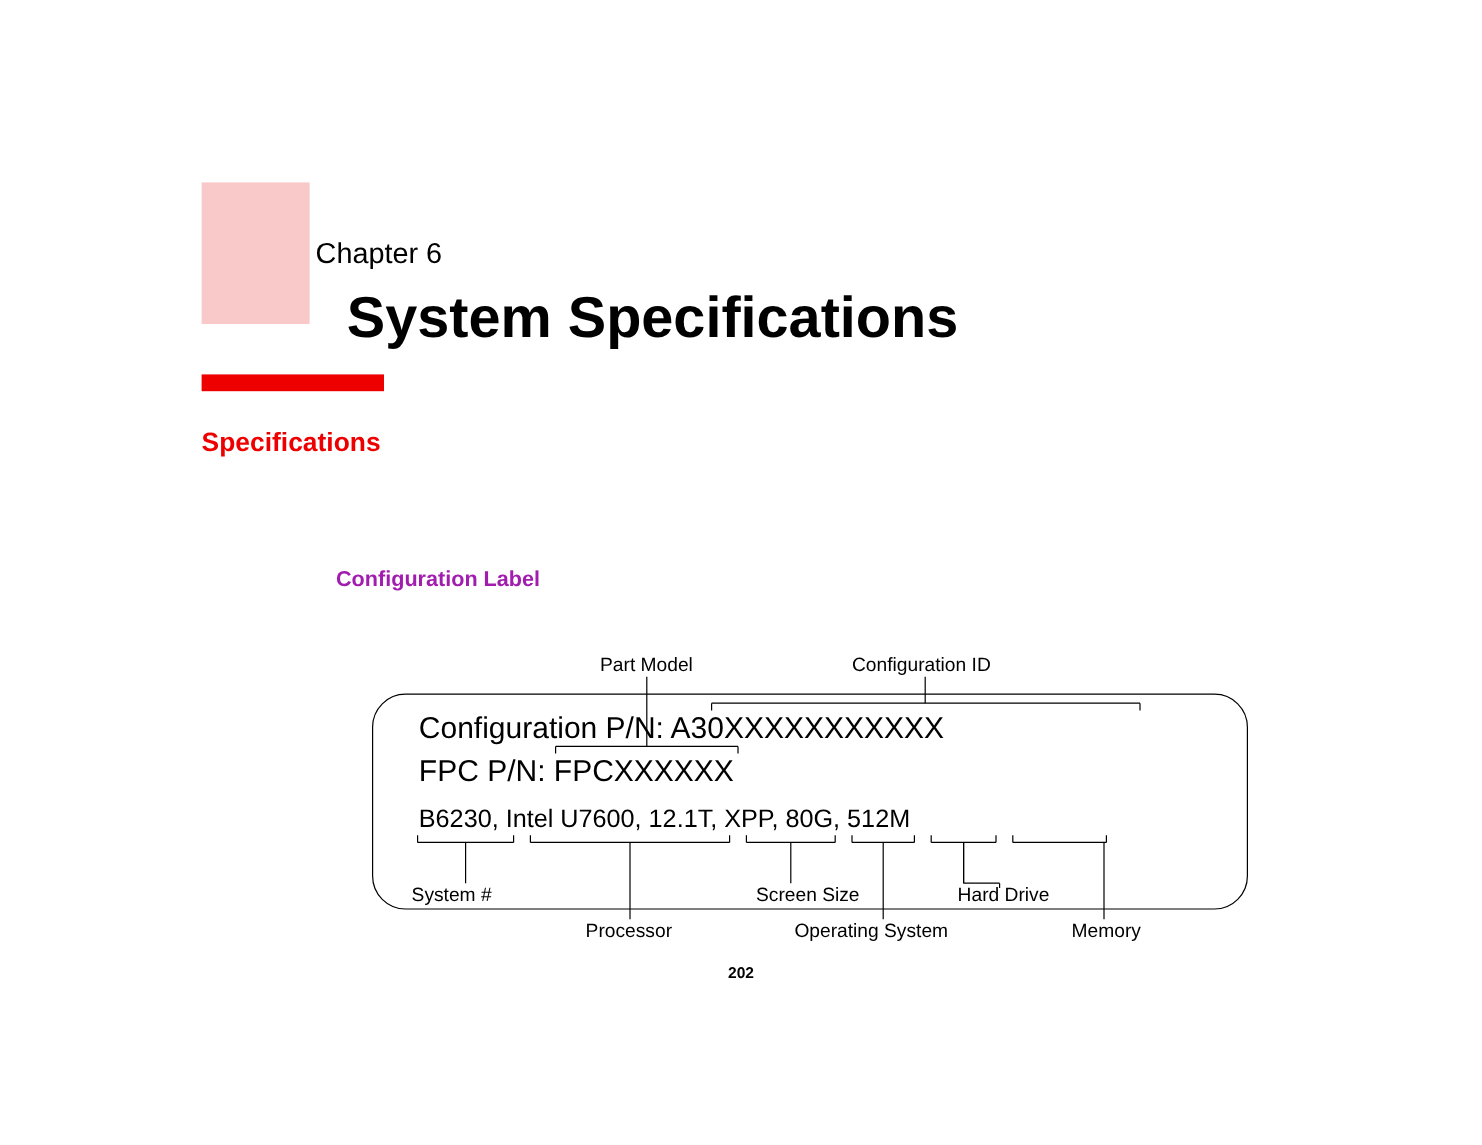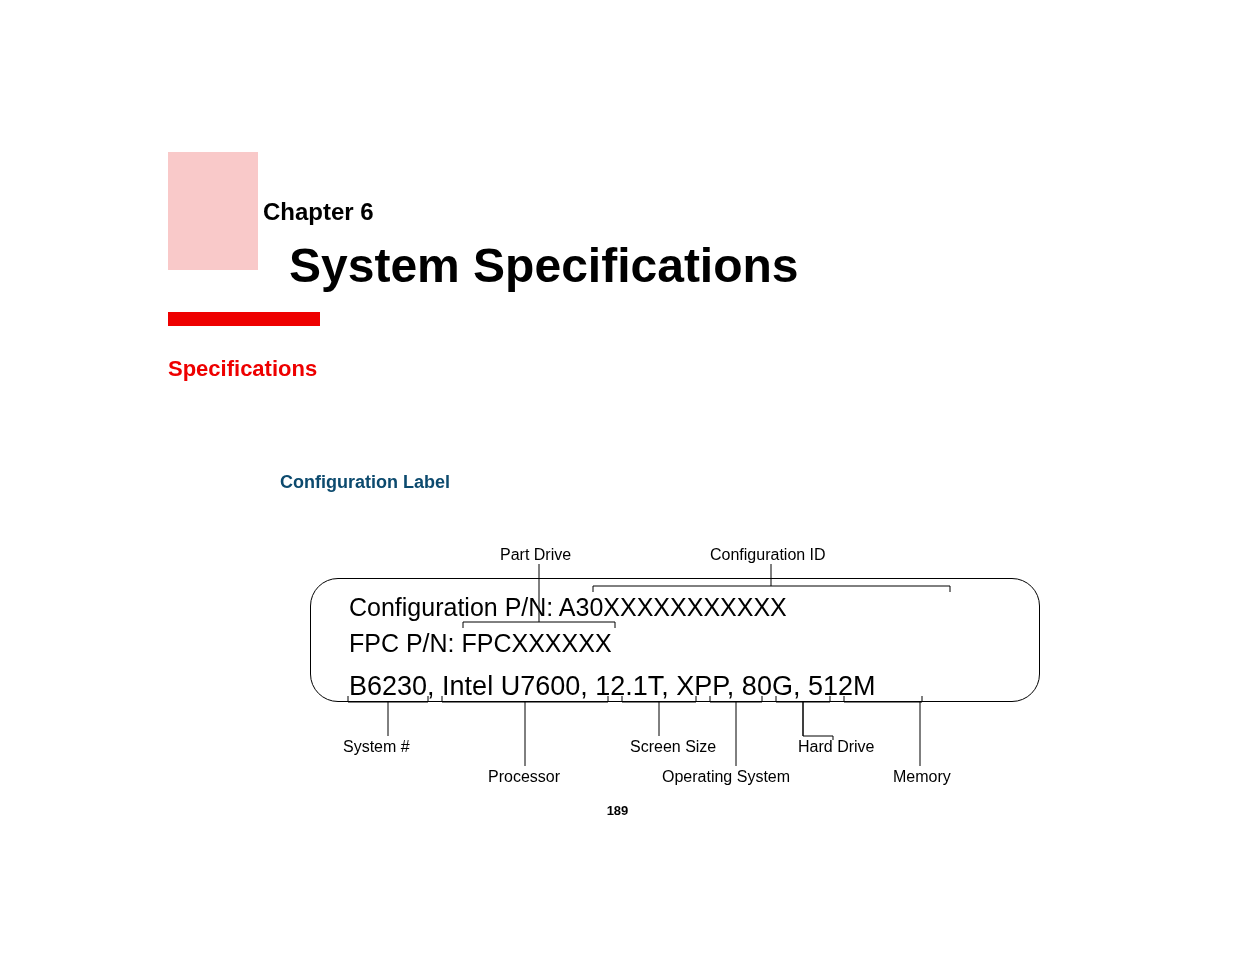--- a/index.html
+++ b/index.html
@@ -24,21 +24,21 @@
     width: 90px;
     height: 118px;
     background: #f9c9c9;
     z-index: 1;
   }
   .chapter-label {
     position: absolute;
     left: 263px;
     top: 198px;
     font-size: 24px;
-    font-weight: bold;
+    font-weight: normal;
     z-index: 2;
   }
   .chapter-title {
     position: absolute;
     left: 289px;
     top: 238px;
     font-size: 48px;
     font-weight: bold;
     z-index: 2;
   }
@@ -58,21 +58,21 @@
     font-size: 22px;
     font-weight: bold;
     color: #ee0000;
   }
   .sub-heading {
     position: absolute;
     left: 280px;
     top: 472px;
     font-size: 18px;
     font-weight: bold;
-    color: #0c4a6e;
+    color: #a21caf;
   }
 
   
   .diagram {
     position: absolute;
     left: 300px;
     top: 540px;
     width: 760px;
     height: 260px;
     font-family: Arial, Helvetica, sans-serif;
@@ -82,35 +82,35 @@
     font-size: 16px;
     text-align: center;
     white-space: nowrap;
   }
   
   .label-box {
     position: absolute;
     left: 10px;
     top: 38px;
     width: 730px;
-    height: 124px;
+    height: 180px;
     border: 1.5px solid #000;
     border-radius: 28px;
     box-sizing: border-box;
     text-align: center;
   }
   .label-text {
     position: absolute;
     font-family: "Verdana", "Arial", sans-serif;
     font-size: 25px;
     left: 38px;
   }
   .line1 { top: 14px; }
   .line2 { top: 50px; }
-  .line3 { top: 92px; font-size: 27px; }
+  .line3 { top: 92px; font-size: 21px; }
 
   .page-num {
     position: absolute;
     left: 0;
     right: 0;
     bottom: 136px;
     text-align: center;
     font-size: 13px;
     font-weight: bold;
   }
@@ -144,21 +144,21 @@
   <div class="chapter-label">Chapter 6</div>
   <div class="chapter-title">System Specifications</div>
 
   <div class="red-bar"></div>
 
   <div class="section-heading">Specifications</div>
   <div class="sub-heading">Configuration Label</div>
 
   <div class="diagram">
 
-    <div class="small-label" style="left:200px; top:6px;">Part Drive</div>
+    <div class="small-label" style="left:200px; top:6px;">Part Model</div>
     <div class="small-label" style="left:410px; top:6px;">Configuration ID</div>
 
     <div class="label-box">
       <div class="label-text line1">
         <span>Configuration P/N: </span><span>A30XXXXXXXXXXX</span>
       </div>
       <div class="label-text line2">
         <span>FPC P/N: </span><span>FPCXXXXXX</span>
       </div>
       <div class="label-text line3">
@@ -228,14 +228,14 @@
       <line x1="503" y1="196" x2="535" y2="196" style="display:none"></line>
 
       <line x1="503" y1="196" x2="535" y2="196" style="display:none"></line>
       <line x1="535" y1="196" x2="535" y2="200" style="display:none"></line>
 
       <line x1="535" y1="162" x2="535" y2="196" style="display:none"></line>
     </svg>
 
   </div>
 
-  <div class="page-num">189</div>
+  <div class="page-num">202</div>
 </div>
 
 </body></html>

